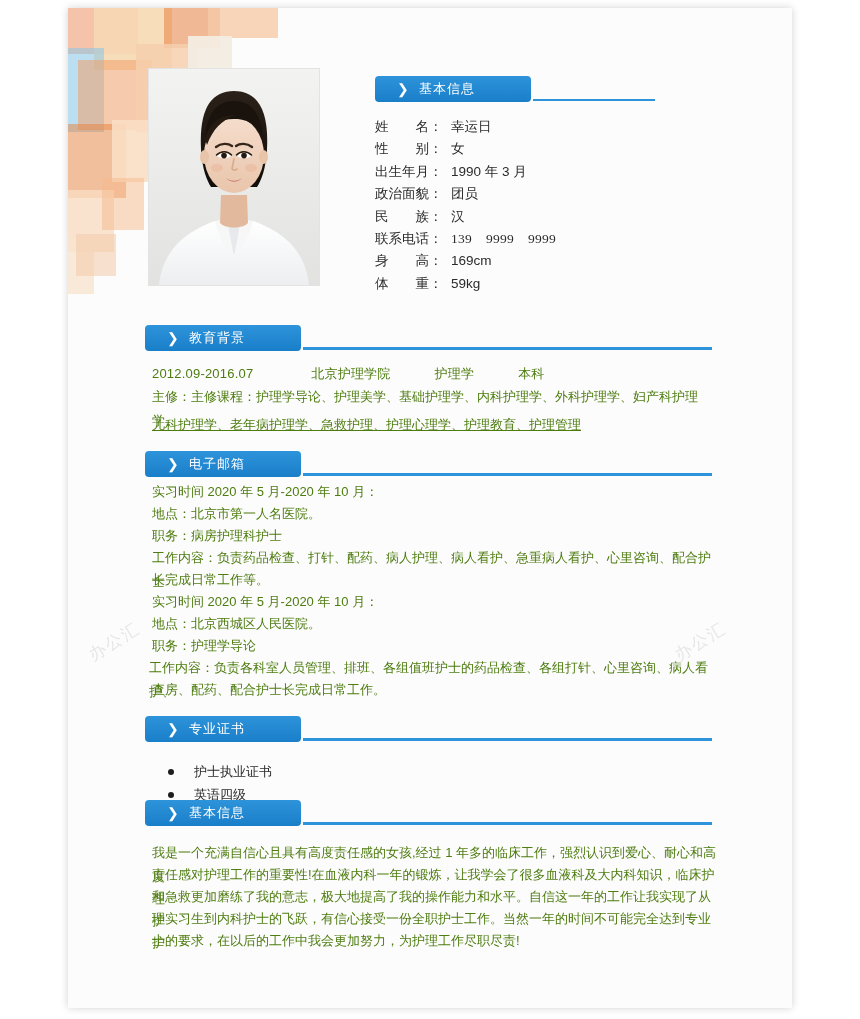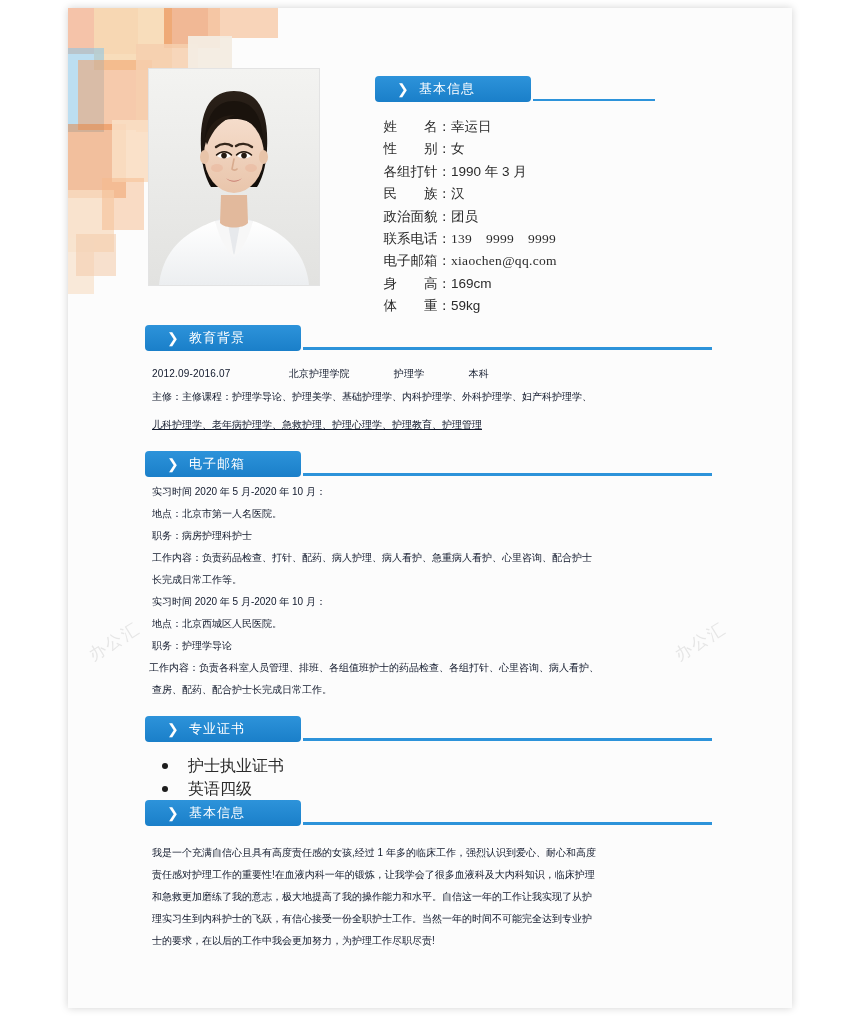--- a/index.html
+++ b/index.html
@@ -128,45 +128,44 @@
     top: 116px;
     width: 300px;
     font-size: 13.5px;
     color: #2b2b2b;
     line-height: 22.4px;
   }
   .info-row { white-space: nowrap; }
   .info-label {
     display: inline-block;
     width: 76px;
-    text-align: right;
   }
   .info-value { color: #2b2b2b; }
   .mono { font-family: "Liberation Serif", "DejaVu Serif", serif; letter-spacing: .3px; text-align: right;}
 
   
   .txt {
     position: absolute;
-    color: #0f172a;
-    font-size: 10px;
+    color: #4d7c0f;
+    font-size: 13px;
     line-height: 24px;
   }
   .edu-line1 { letter-spacing: .2px; }
   .edu-line1 .gap1 { display: inline-block; width: 58px; }
   .edu-line1 .gap2 { display: inline-block; width: 44px; }
   .edu-line1 .gap3 { display: inline-block; width: 44px; }
 
   .cert-list {
     position: absolute;
     left: 152px;
     top: 752px;
-    margin: 2px;
+    margin: 8px;
     padding: 0;
     list-style: none;
-    font-size: 16px;
+    font-size: 13px;
     color: #2b2b2b;
     line-height: 23px;
   }
   .cert-list li { position: relative; padding-left: 34px; }
   .cert-list li .bullet {
     position: absolute;
     left: 8px;
     top: 9px;
     width: 6px;
     height: 6px;
@@ -281,33 +280,30 @@
   </div>
 
   <div class="info-block">
     <div class="info-row">
       <span class="info-label">姓　　名：</span><span class="info-value">幸运日</span>
     </div>
     <div class="info-row">
       <span class="info-label">性　　别：</span><span class="info-value">女</span>
     </div>
     <div class="info-row">
-      <span class="info-label">各组打针：</span><span class="info-value">1990 年 3 月</span>
+      <span class="info-label">出生年月：</span><span class="info-value">1990 年 3 月</span>
+    </div>
+    <div class="info-row">
+      <span class="info-label">政治面貌：</span><span class="info-value">团员</span>
     </div>
     <div class="info-row">
       <span class="info-label">民　　族：</span><span class="info-value">汉</span>
     </div>
     <div class="info-row">
-      <span class="info-label">政治面貌：</span><span class="info-value">团员</span>
-    </div>
-    <div class="info-row">
       <span class="info-label">联系电话：</span><span class="info-value mono">139　9999　9999</span>
-    </div>
-    <div class="info-row">
-      <span class="info-label">电子邮箱：</span><span class="info-value mono">xiaochen@qq.com</span>
     </div>
     <div class="info-row">
       <span class="info-label">身　　高：</span><span class="info-value">169cm</span>
     </div>
     <div class="info-row">
       <span class="info-label">体　　重：</span><span class="info-value">59kg</span>
     </div>
   </div>
 
   <div class="section-head" style="left:145px; top:325px; width:567px;">

